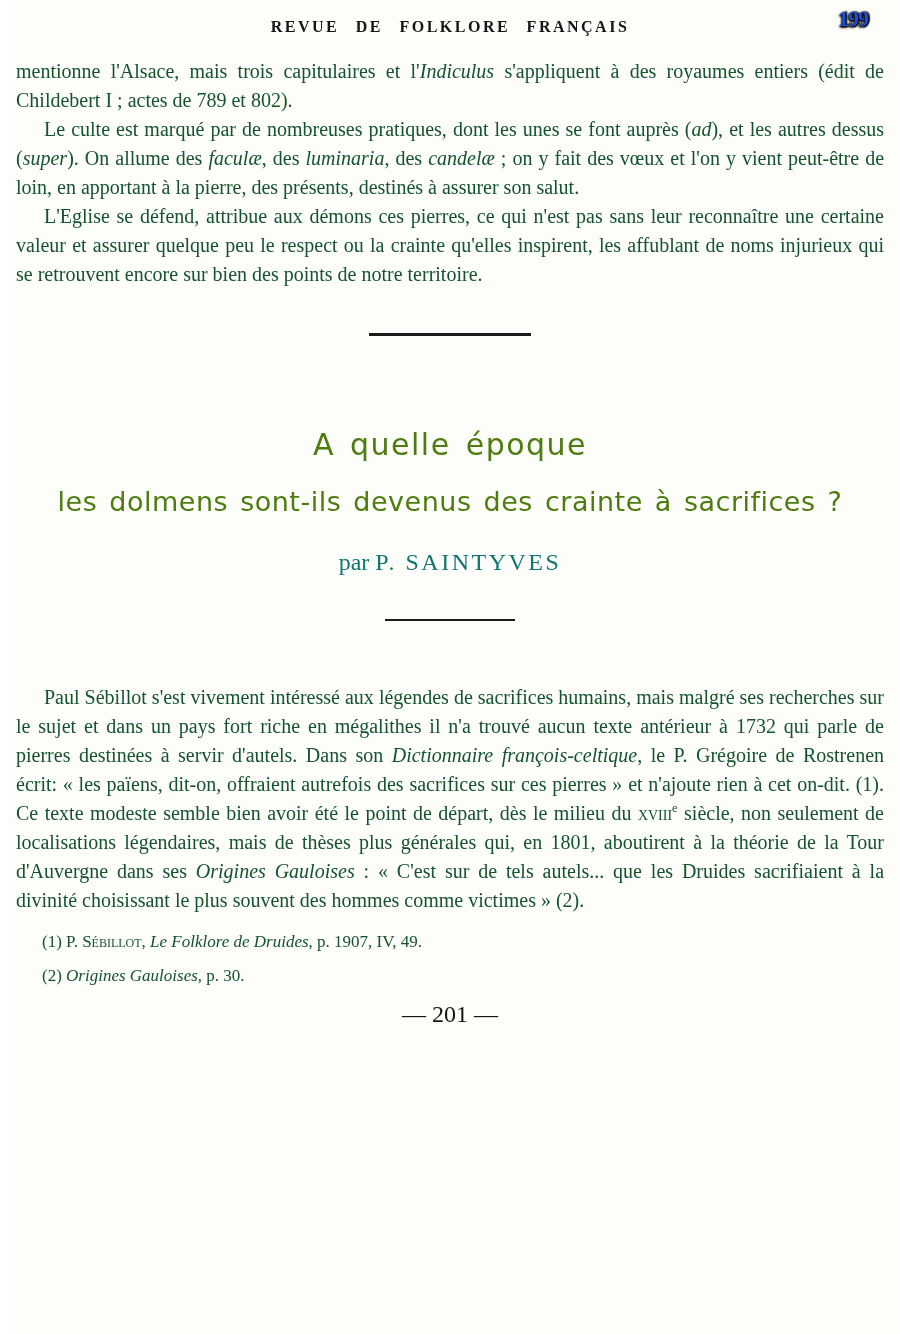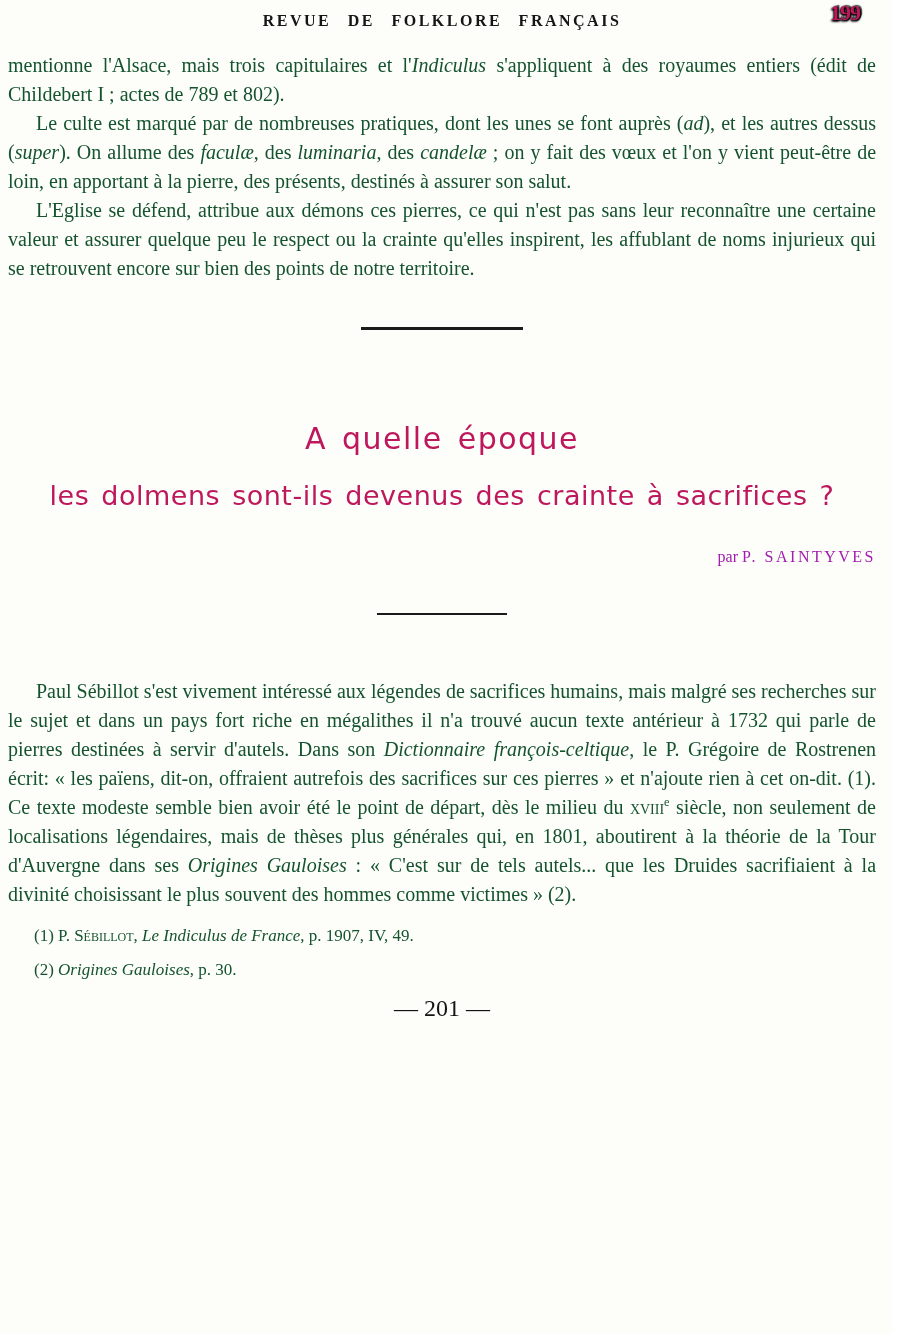--- a/index.html
+++ b/index.html
@@ -9,41 +9,42 @@
     font-family: "Liberation Serif", serif;
   }
   .page {
     position: relative;
     width: 892px;
     min-height: 1334px;
     background: #fdfdfa;
     color: #121212;
     font-size: 20px;
     line-height: 29px;
-    padding: 6px 16px 10px 8px;
+    padding: 12px 16px 10px 8px;
     overflow: hidden;
+    margin-left: 8px;
   }
   .page-header {
     position: relative;
     text-align: center;
     font-weight: 700;
     font-size: 16px;
     letter-spacing: 2.5px;
     word-spacing: 10px;
     margin-bottom: 16px;
     color: #151515;
   }
   .page-number-smudge {
     position: absolute;
     right: 16px;
     top: -8px;
     font-size: 22px;
     font-weight: 700;
     letter-spacing: -1px;
-    color: #be185d;
+    color: #1d4ed8;
     text-shadow:
       0 0 2px rgba(0,0,0,0.95),
       1px 1px 1px rgba(0,0,0,0.9),
       -1px 1px 2px rgba(0,0,0,0.8),
       2px -1px 1px rgba(0,0,0,0.7),
       0 2px 2px rgba(0,0,0,0.8);
   }
   .para {
     text-align: justify;
     color: #14532d;
@@ -62,42 +63,42 @@
   .rule2 {
     width: 130px;
     height: 2px;
     margin-top: 42px;
   }
   .article-title {
     margin-top: 92px;
     text-align: center;
     font-family: "DejaVu Sans", sans-serif;
     font-weight: 400;
-    color: #be185d;
+    color: #4d7c0f;
   }
   .title-line1 {
     display: block;
     font-size: 30px;
     line-height: 34px;
     letter-spacing: 1.5px;
     word-spacing: 4px;
   }
   .title-line2 {
     display: block;
     font-size: 27px;
     line-height: 32px;
     margin-top: 24px;
     letter-spacing: 0.5px;
     word-spacing: 3px;
   }
   .byline {
     margin-top: 30px;
-    text-align: right;
-    font-size: 16px;
-    color: #a21caf;
+    text-align: center;
+    font-size: 24px;
+    color: #0f766e;
   }
   .byline-name { letter-spacing: 2.5px; }
   .body-text { margin-top: 62px; }
   .footnotes {
     margin-top: 14px;
     font-size: 17px;
     line-height: 25px;
   }
   .footnotes .para { text-align: left; }
   .footnotes .para.indent { text-indent: 26px; }
@@ -137,21 +138,21 @@
     <span class="byline-name">P. SAINTYVES</span>
   </div>
 
   <div class="rule rule2"></div>
 
   <section class="body-text">
       <p class="para indent"><span>Paul Sébillot s'est vivement intéressé aux légendes de sacrifices humains, mais malgré ses recherches sur le sujet et dans un pays fort riche en mégalithes il n'a trouvé aucun texte antérieur à 1732 qui parle de pierres destinées à servir d'autels. Dans son </span><span class="it">Dictionnaire françois-celtique</span><span>, le P. Grégoire de Rostrenen écrit: « les païens, dit-on, offraient autrefois des sacrifices sur ces pierres » et n'ajoute rien à cet  on-dit. (1). Ce texte modeste semble bien avoir été le point de départ, dès le milieu du </span><span class="sc">xviii</span><span class="sup">e</span><span> siècle, non seulement de localisations légendaires, mais de thèses plus générales qui, en 1801, aboutirent à la théorie de la Tour d'Auvergne dans ses </span><span class="it">Origines Gauloises</span><span> : « C'est sur de tels autels... que les Druides sacrifiaient à la divinité choisissant le plus souvent des hommes comme victimes » (2).</span></p>
     </section>
 
   <section class="footnotes">
-      <p class="para indent"><span>(1) P. </span><span class="sc">Sébillot</span><span>, </span><span class="it">Le Indiculus de France</span><span>, p. 1907, IV, 49.</span></p>
+      <p class="para indent"><span>(1) P. </span><span class="sc">Sébillot</span><span>, </span><span class="it">Le Folklore de Druides</span><span>, p. 1907, IV, 49.</span></p>
       <p class="para indent"><span>(2) </span><span class="it">Origines Gauloises</span><span>, p. 30.</span></p>
     </section>
 
   <footer class="page-footer">
     <span class="folio">— 201 —</span>
   </footer>
 
 </div>
 
 </body></html>

